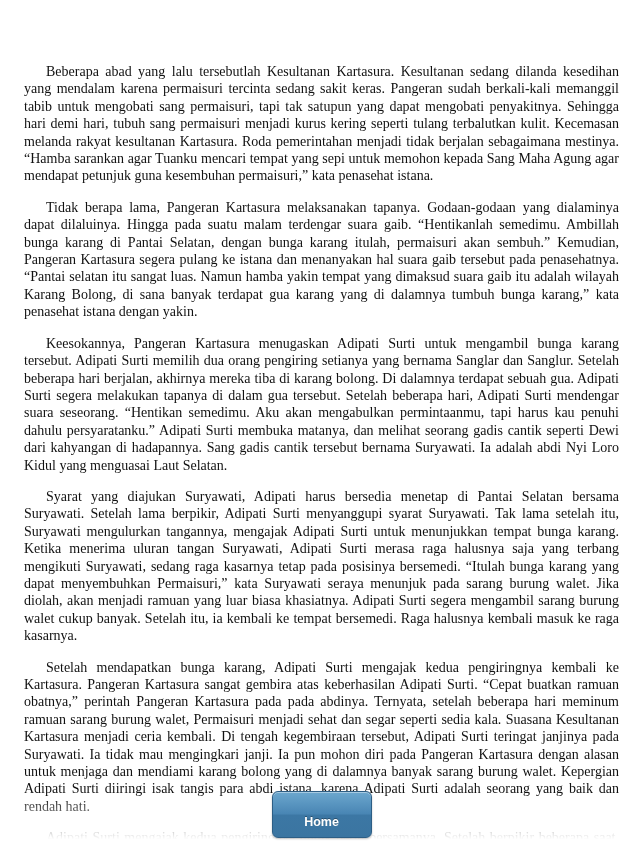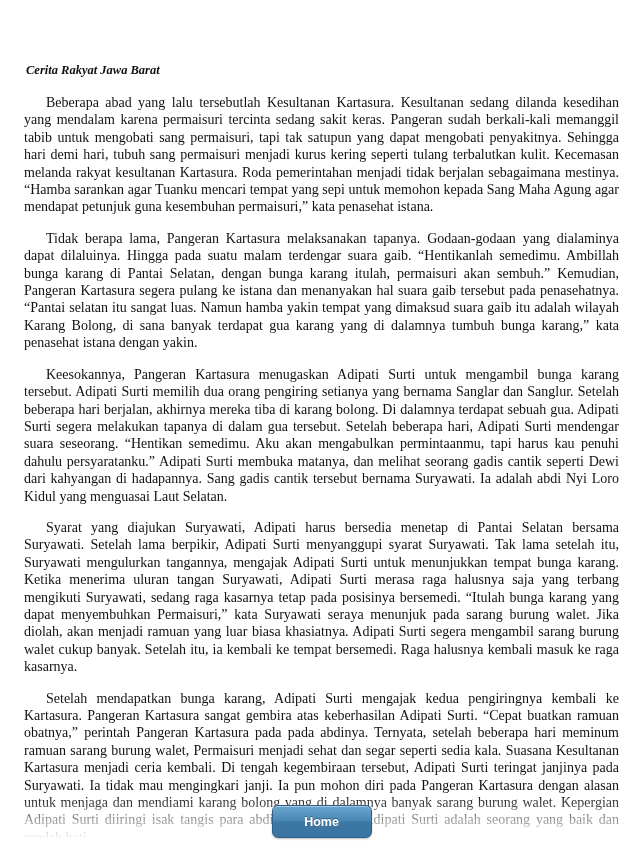--- a/index.html
+++ b/index.html
@@ -84,21 +84,21 @@
     text-indent: 22px;
   }
 
   
   .home-button {
     position: absolute;
     left: 50%;
     transform: translateX(-50%);
     bottom: 20px;
     min-width: 66px;
-    padding: 9px 16px 8px 16px;
+    padding: 23px 16px 8px 16px;
     text-align: center;
     background: linear-gradient(to bottom, #6ca7ce 0%, #4986b4 48%, #3c77a4 52%, #3b75a1 100%);
     border: 1px solid #2d5e85;
     border-radius: 6px;
     box-shadow: inset 0 1px 0 rgba(255,255,255,0.4), 0 1px 2px rgba(0,0,0,0.25);
     color: #ffffff;
     font-size: 12.5px;
     font-weight: bold;
     text-shadow: 0 -1px 0 rgba(0,0,0,0.35);
     cursor: pointer;
@@ -115,21 +115,20 @@
     pointer-events: none;
   }
 </style>
 </head>
 <body>
 
 <div class="app">
 
 
   <div class="content">
-    <div class="subtitle">Cerita Rakyat Jawa Barat</div>
     <p class="para">Beberapa abad yang lalu tersebutlah Kesultanan Kartasura. Kesultanan sedang dilanda kesedihan yang mendalam karena permaisuri tercinta sedang sakit keras. Pangeran sudah berkali-kali memanggil tabib untuk mengobati sang permaisuri, tapi tak satupun yang dapat mengobati penyakitnya. Sehingga hari demi hari, tubuh sang permaisuri menjadi kurus kering seperti tulang terbalutkan kulit. Kecemasan melanda rakyat kesultanan Kartasura. Roda pemerintahan menjadi tidak berjalan sebagaimana mestinya. “Hamba sarankan agar Tuanku mencari tempat yang sepi untuk memohon kepada Sang Maha Agung agar mendapat petunjuk guna kesembuhan permaisuri,” kata penasehat istana.</p>
     <p class="para">Tidak berapa lama, Pangeran Kartasura melaksanakan tapanya. Godaan-godaan yang dialaminya dapat dilaluinya. Hingga pada suatu malam terdengar suara gaib. “Hentikanlah semedimu. Ambillah bunga karang di Pantai Selatan, dengan bunga karang itulah, permaisuri akan sembuh.” Kemudian, Pangeran Kartasura segera pulang ke istana dan menanyakan hal suara gaib tersebut pada penasehatnya. “Pantai selatan itu sangat luas. Namun hamba yakin tempat yang dimaksud suara gaib itu adalah wilayah Karang Bolong, di sana banyak terdapat gua karang yang di dalamnya tumbuh bunga karang,” kata penasehat istana dengan yakin.</p>
     <p class="para">Keesokannya, Pangeran Kartasura menugaskan Adipati Surti untuk mengambil bunga karang tersebut. Adipati Surti memilih dua orang pengiring setianya yang bernama Sanglar dan Sanglur. Setelah beberapa hari berjalan, akhirnya mereka tiba di karang bolong. Di dalamnya terdapat sebuah gua. Adipati Surti segera melakukan tapanya di dalam gua tersebut. Setelah beberapa hari, Adipati Surti mendengar suara seseorang. “Hentikan semedimu. Aku akan mengabulkan permintaanmu, tapi harus kau penuhi dahulu persyaratanku.” Adipati Surti membuka matanya, dan melihat seorang gadis cantik seperti Dewi dari kahyangan di hadapannya. Sang gadis cantik tersebut bernama Suryawati. Ia adalah abdi Nyi Loro Kidul yang menguasai Laut Selatan.</p>
     <p class="para">Syarat yang diajukan Suryawati, Adipati harus bersedia menetap di Pantai Selatan bersama Suryawati. Setelah lama berpikir, Adipati Surti menyanggupi syarat Suryawati. Tak lama setelah itu, Suryawati mengulurkan tangannya, mengajak Adipati Surti untuk menunjukkan tempat bunga karang. Ketika menerima uluran tangan Suryawati, Adipati Surti merasa raga halusnya saja yang terbang mengikuti Suryawati, sedang raga kasarnya tetap pada posisinya bersemedi. “Itulah bunga karang yang dapat menyembuhkan Permaisuri,” kata Suryawati seraya menunjuk pada sarang burung walet. Jika diolah, akan menjadi ramuan yang luar biasa khasiatnya. Adipati Surti segera mengambil sarang burung walet cukup banyak. Setelah itu, ia kembali ke tempat bersemedi. Raga halusnya kembali masuk ke raga kasarnya.</p>
     <p class="para">Setelah mendapatkan bunga karang, Adipati Surti mengajak kedua pengiringnya kembali ke Kartasura. Pangeran Kartasura sangat gembira atas keberhasilan Adipati Surti. “Cepat buatkan ramuan obatnya,” perintah Pangeran Kartasura pada pada abdinya. Ternyata, setelah beberapa hari meminum ramuan sarang burung walet, Permaisuri menjadi sehat dan segar seperti sedia kala. Suasana Kesultanan Kartasura menjadi ceria kembali. Di tengah kegembiraan tersebut, Adipati Surti teringat janjinya pada Suryawati. Ia tidak mau mengingkari janji. Ia pun mohon diri pada Pangeran Kartasura dengan alasan untuk menjaga dan mendiami karang bolong yang di dalamnya banyak sarang burung walet. Kepergian Adipati Surti diiringi isak tangis para abdi istana, karena Adipati Surti adalah seorang yang baik dan rendah hati.</p>
     <p class="para">Adipati Surti mengajak kedua pengiringnya untuk pergi bersamanya. Setelah berpikir beberapa saat, Sanglar dan Sanglur memutuskan untuk ikut bersama Adipati Surti. Setibanya di Karang Bolong, mereka membuat sebuah rumah sederhana</p>
     <div class="fade"></div>
   </div>
 
   <div class="home-button">Home</div>

